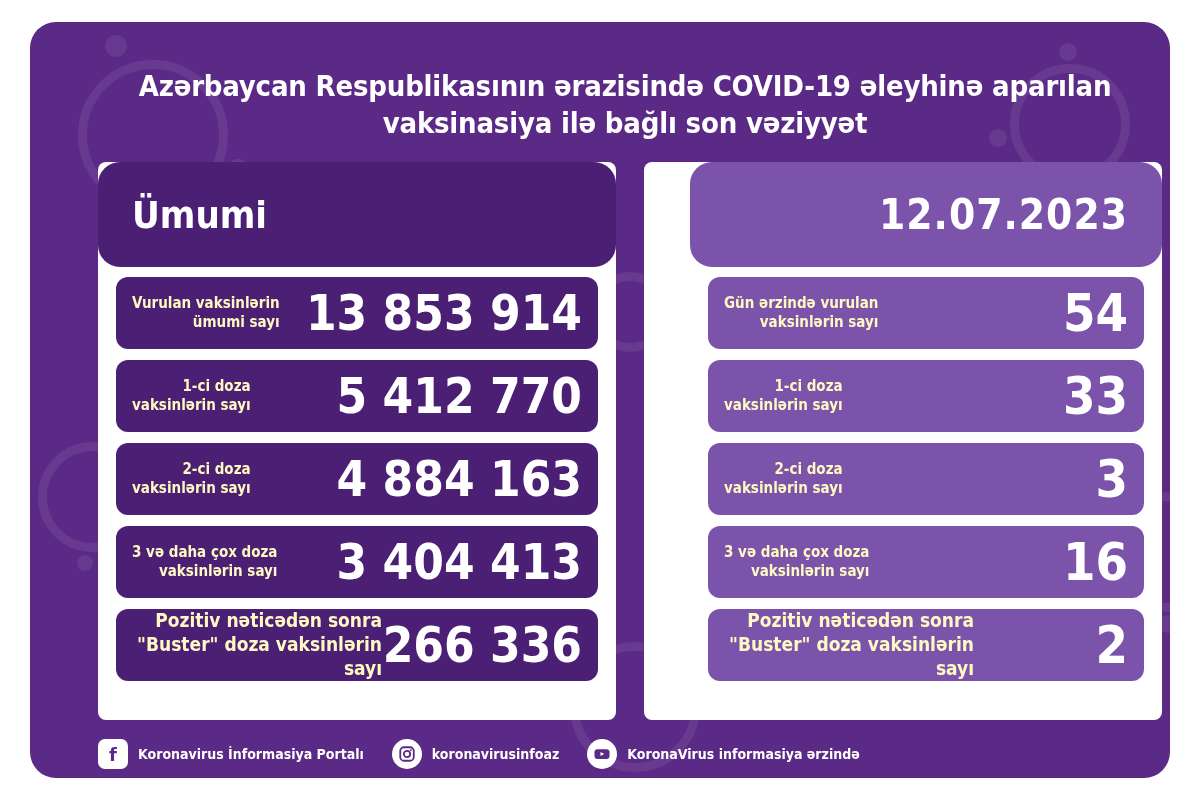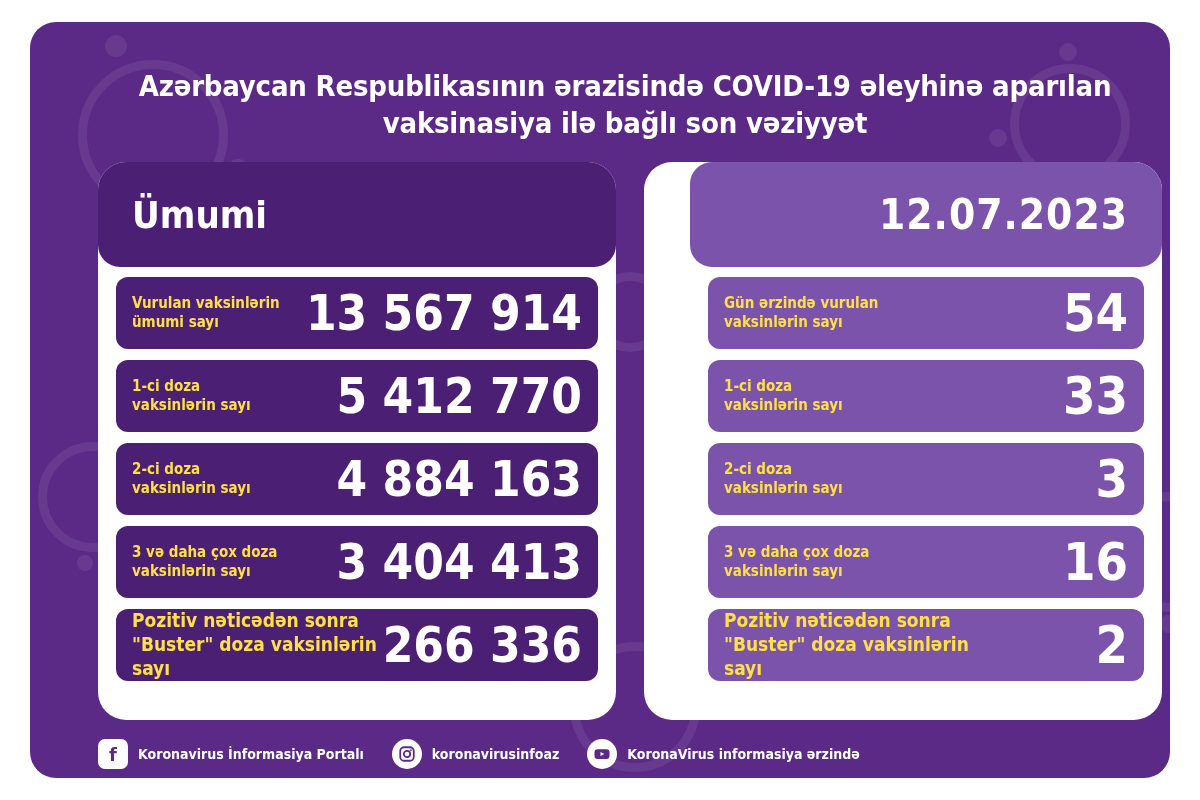--- a/index.html
+++ b/index.html
@@ -65,21 +65,21 @@
     font-weight: bold;
     font-size: 29px;
     line-height: 1.28;
     letter-spacing: -0.2px;
     font-family: "DejaVu Sans Condensed", "DejaVu Sans", sans-serif;
   }
 
   .panel {
     position: absolute;
     background: #ffffff;
-    border-radius: 28px;
+    border-radius: 8px;
     overflow: hidden;
   }
   .panel-left  { left: 68px;  top: 140px; width: 518px; height: 558px; }
   .panel-right { left: 614px; top: 140px; width: 518px; height: 558px; padding-left: 46px; }
 
   .panel-head {
     position: relative;
     height: 105px;
     border-radius: 22px;
     display: flex;
@@ -104,26 +104,27 @@
     border-radius: 12px;
     margin-bottom: 11px;
     padding: 6px 16px 6px 16px;
     height: 72px;
   }
   .row-dark  { background: #4b1f73; }
   .row-light { background: #7b53ab; }
   .row:last-child { margin-bottom: 0; }
 
   .row-label {
-    color: #fde047;
+    color: #fef9c3;
     font-size: 15px;
     font-weight: bold;
     line-height: 1.25;
     max-width: 250px;
     font-family: "DejaVu Sans Condensed", "DejaVu Sans", sans-serif;
+    text-align: right;
   }
   .row-label span { display: block; }
 
   .row-value {
     color: #ffffff;
     font-weight: bold;
     font-size: 50px;
     line-height: 1;
     letter-spacing: 0px;
     font-family: "DejaVu Sans Condensed", "DejaVu Sans", sans-serif;
@@ -211,21 +212,21 @@
       <div class="panel-head head-left">
         <div class="panel-head-text">Ümumi</div>
       </div>
       <div class="rows">
 
         <div class="row row-dark">
           <div class="row-label">
             <span>Vurulan vaksinlərin</span>
             <span>ümumi sayı</span>
           </div>
-          <div class="row-value">13 567 914</div>
+          <div class="row-value">13 853 914</div>
         </div>
 
         <div class="row row-dark">
           <div class="row-label">
             <span>1-ci doza</span>
             <span>vaksinlərin sayı</span>
           </div>
           <div class="row-value">5 412 770</div>
         </div>
 

